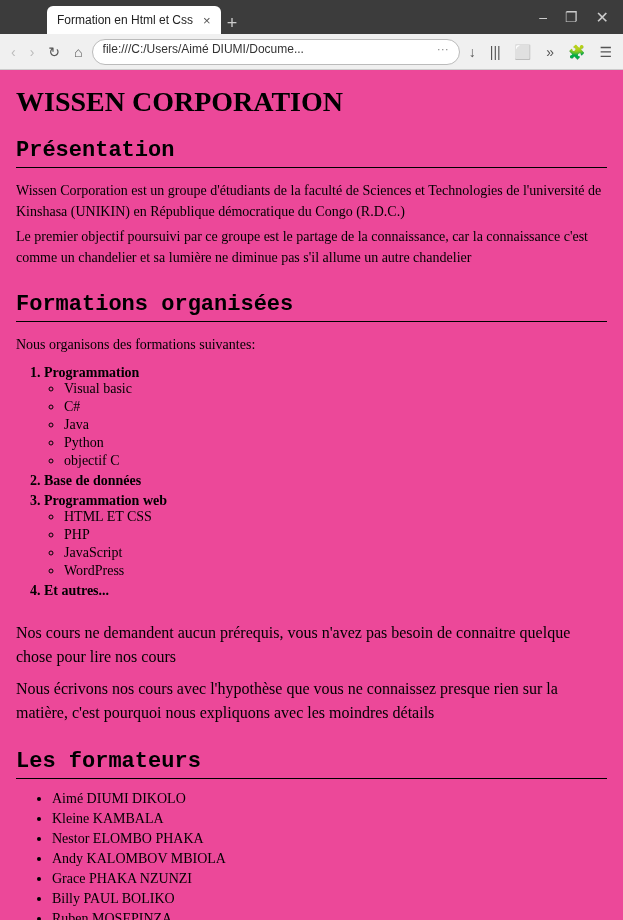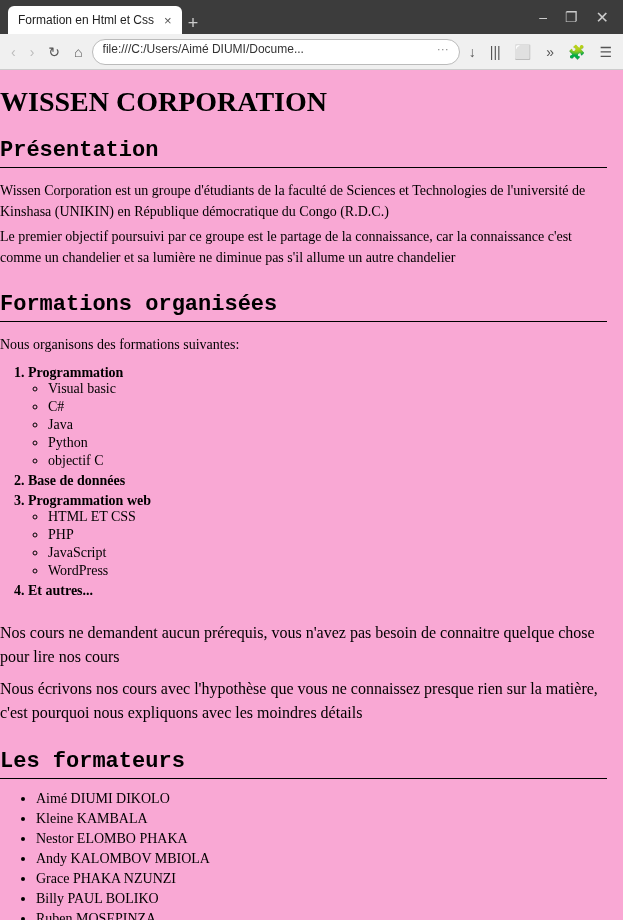--- a/index.html
+++ b/index.html
@@ -40,20 +40,21 @@
       display: flex;
       align-items: center;
       background: #ffffff;
       height: 28px;
       padding: 0 10px;
       border-radius: 6px 6px 0 0;
       font-size: 12px;
       color: #222;
       max-width: 200px;
       gap: 6px;
+      margin-left: 39px;
     }
 
     .tab-title {
       white-space: nowrap;
       overflow: hidden;
       text-overflow: ellipsis;
       max-width: 150px;
     }
 
     .tab-close {
@@ -152,25 +153,25 @@
       background: none;
       border: none;
       cursor: pointer;
       color: #555;
       font-size: 14px;
       padding: 3px 5px;
     }
 
     
     .page-content {
-      background: #f9a8d4;
+      background: #ec4899;
       width: 100%;
       height: calc(920px - 34px - 36px);
       overflow-y: auto;
-      padding: 16px 16px 20px 0;
+      padding: 16px 16px 20px 16px;
     }
 
     .site-title {
       font-size: 28px;
       font-weight: bold;
       font-family: 'Times New Roman', serif;
       margin-bottom: 20px;
       color: #000;
     }
 

